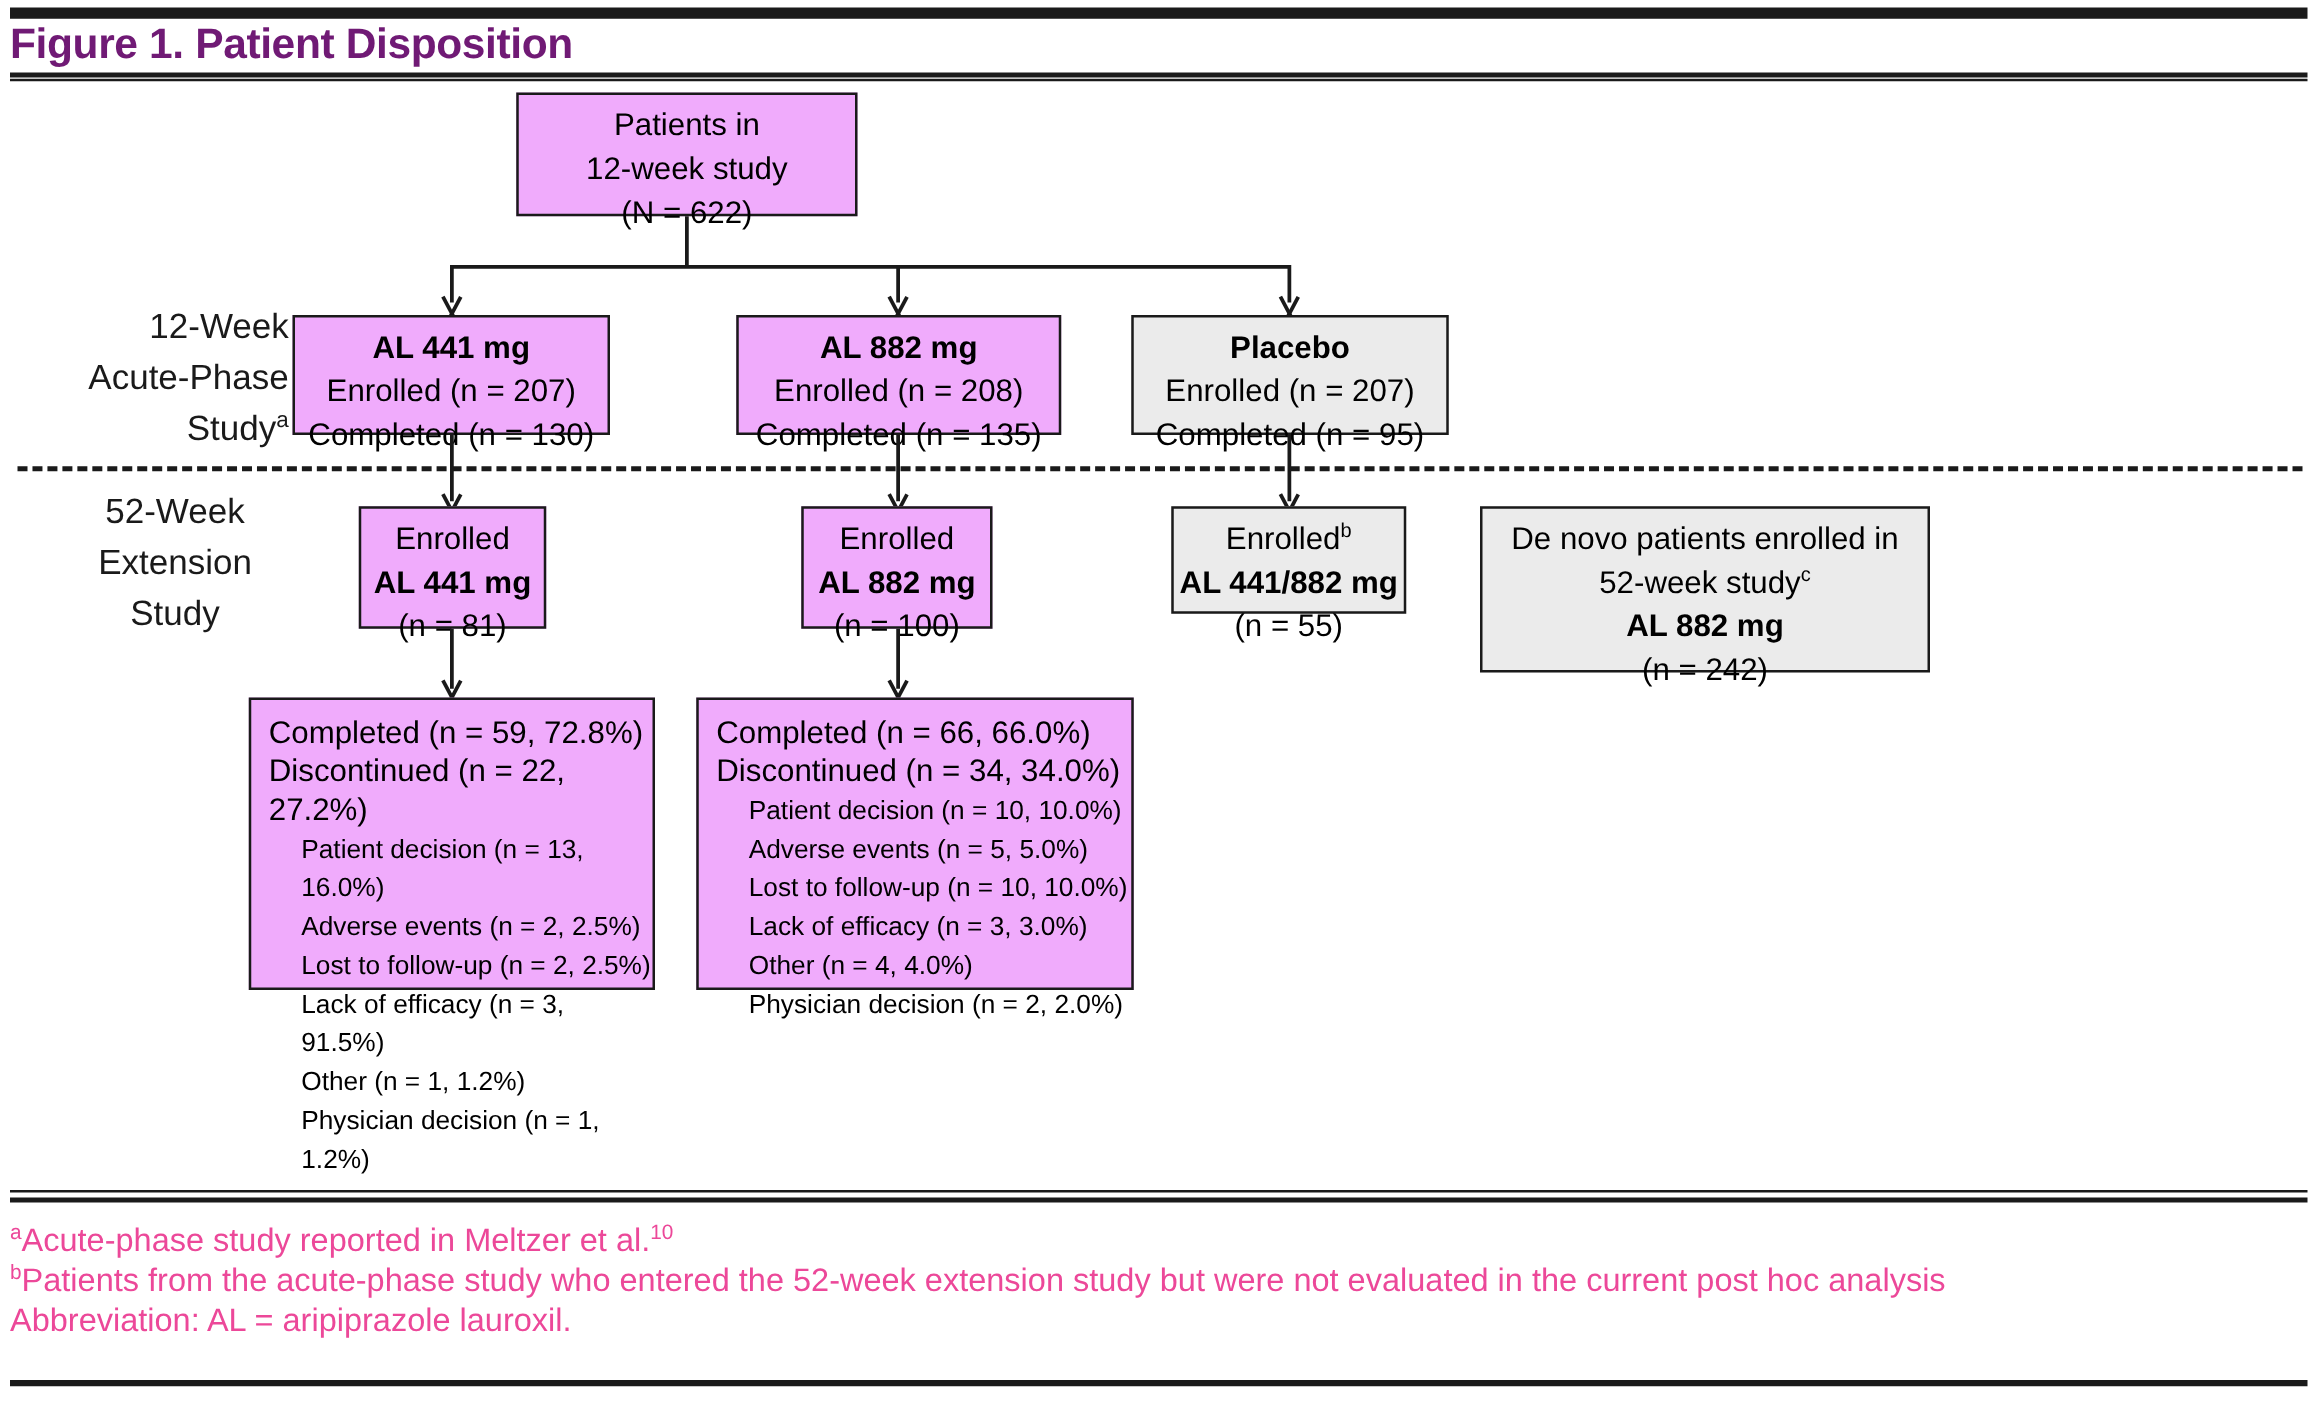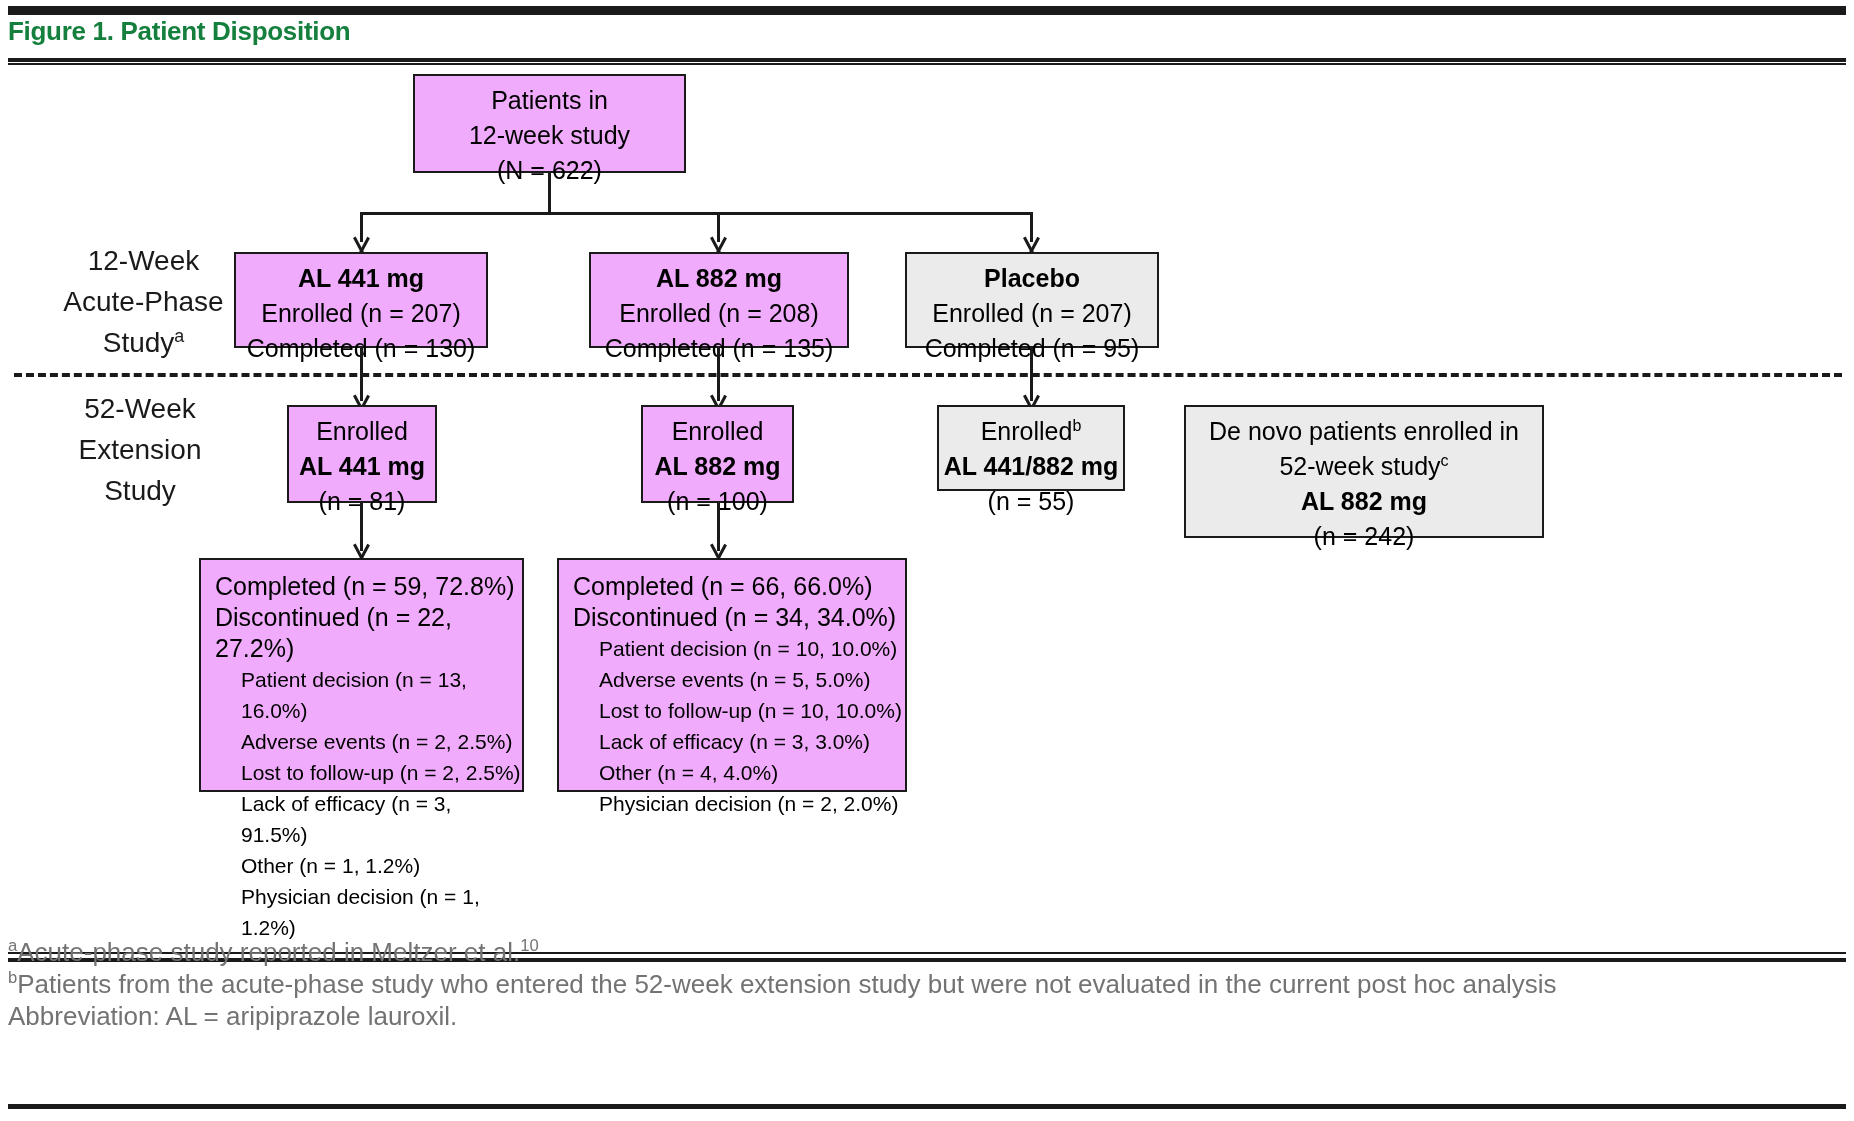--- a/index.html
+++ b/index.html
@@ -11,21 +11,21 @@
   }
   #figure{position:relative;width:1854px;height:1121px;overflow:hidden;}
 
   
   .rule-top{position:absolute;left:8px;top:6px;width:1838px;height:9px;background:#1a1a1a;}
   .rule-under-title{position:absolute;left:8px;top:58px;width:1838px;height:4px;background:#1a1a1a;}
   .rule-under-title .thin{position:absolute;left:0;top:5px;width:100%;height:2px;background:#1a1a1a;}
 
   .fig-title{
     position:absolute;left:8px;top:16px;
-    font-size:26px;font-weight:bold;letter-spacing:-0.3px;color:#15803d;
+    font-size:34px;font-weight:bold;letter-spacing:-0.3px;color:#701a75;
     white-space:nowrap;
   }
 
   
   .rule-foot-top{position:absolute;left:8px;top:952px;width:1838px;height:2px;background:#1a1a1a;}
   .rule-foot-top2{position:absolute;left:8px;top:958px;width:1838px;height:4px;background:#1a1a1a;}
   .rule-foot-bot{position:absolute;left:8px;top:1104px;width:1838px;height:5px;background:#1a1a1a;}
 
   
   .box{
@@ -70,22 +70,22 @@
   .arrow-open:after{right:1px;transform-origin:top right;transform:rotate(28deg);}
 
   
   .dashed{
     position:absolute;left:14px;top:373px;width:1828px;height:0;
     border-top:4px dashed #1a1a1a;
   }
 
   
   .footnotes{
-    position:absolute;left:8px;top:936px;width:1830px;
-    font-size:26px;line-height:32px;color:#737373;
+    position:absolute;left:8px;top:976px;width:1830px;
+    font-size:26px;line-height:32px;color:#ec4899;
   }
   .footnotes div{white-space:nowrap;}
   sup{font-size:0.64em;vertical-align:super;line-height:0;}
 </style>
 </head>
 <body>
 
 <div id="figure">
 
   <div class="rule-top"></div>
@@ -104,21 +104,21 @@
 
   <div class="ln hl" style="left:360px;top:212px;width:672px;"></div>
 
   <div class="ln vl" style="left:360px;top:212px;height:30px;"></div>
   <div class="ln vl" style="left:717px;top:212px;height:30px;"></div>
   <div class="ln vl" style="left:1030px;top:212px;height:30px;"></div>
   <div class="arrow-open" style="left:352px;top:238px;"></div>
   <div class="arrow-open" style="left:709px;top:238px;"></div>
   <div class="arrow-open" style="left:1022px;top:238px;"></div>
 
-  <div class="phase-label" style="left:56px;top:240px;width:175px;">
+  <div class="phase-label" style="left:56px;top:240px;width:175px;text-align:right;">
     <div>12-Week</div>
     <div>Acute-Phase</div>
     <div><span>Study</span><sup>a</sup></div>
   </div>
 
   <div class="box" style="left:234px;top:252px;width:254px;height:96px;">
     <div class="b pad">AL 441 mg</div>
     <div>Enrolled (n = 207)</div>
     <div>Completed (n = 130)</div>
   </div>

